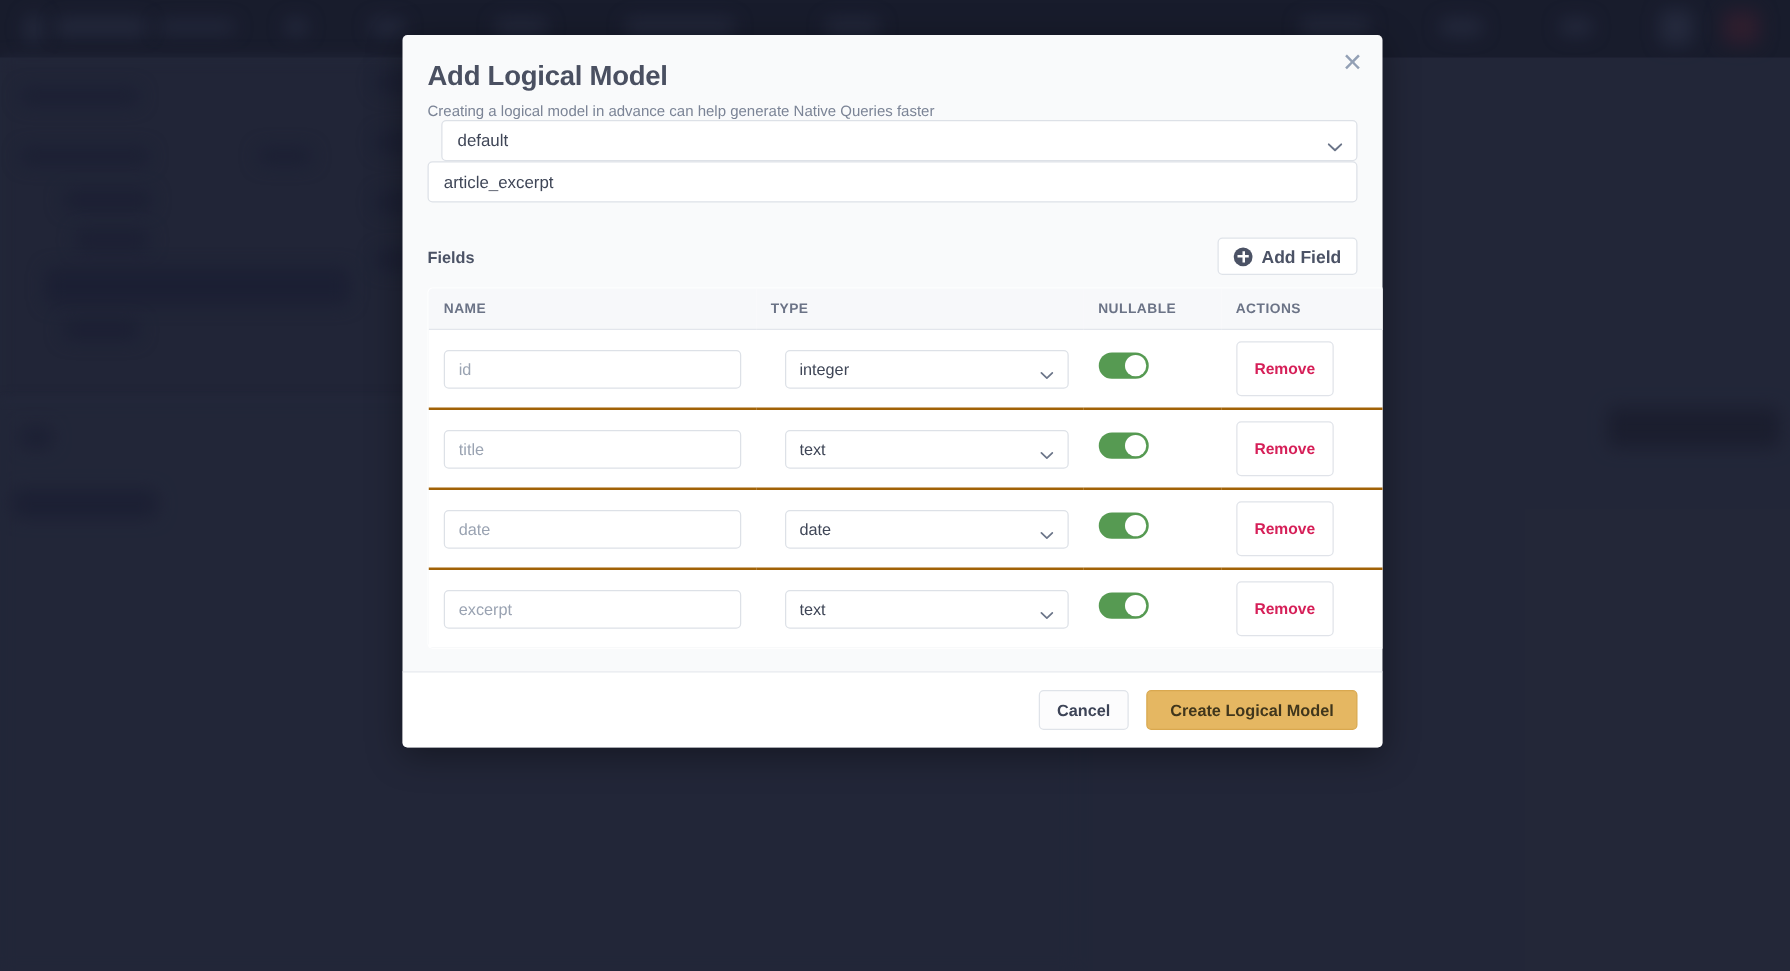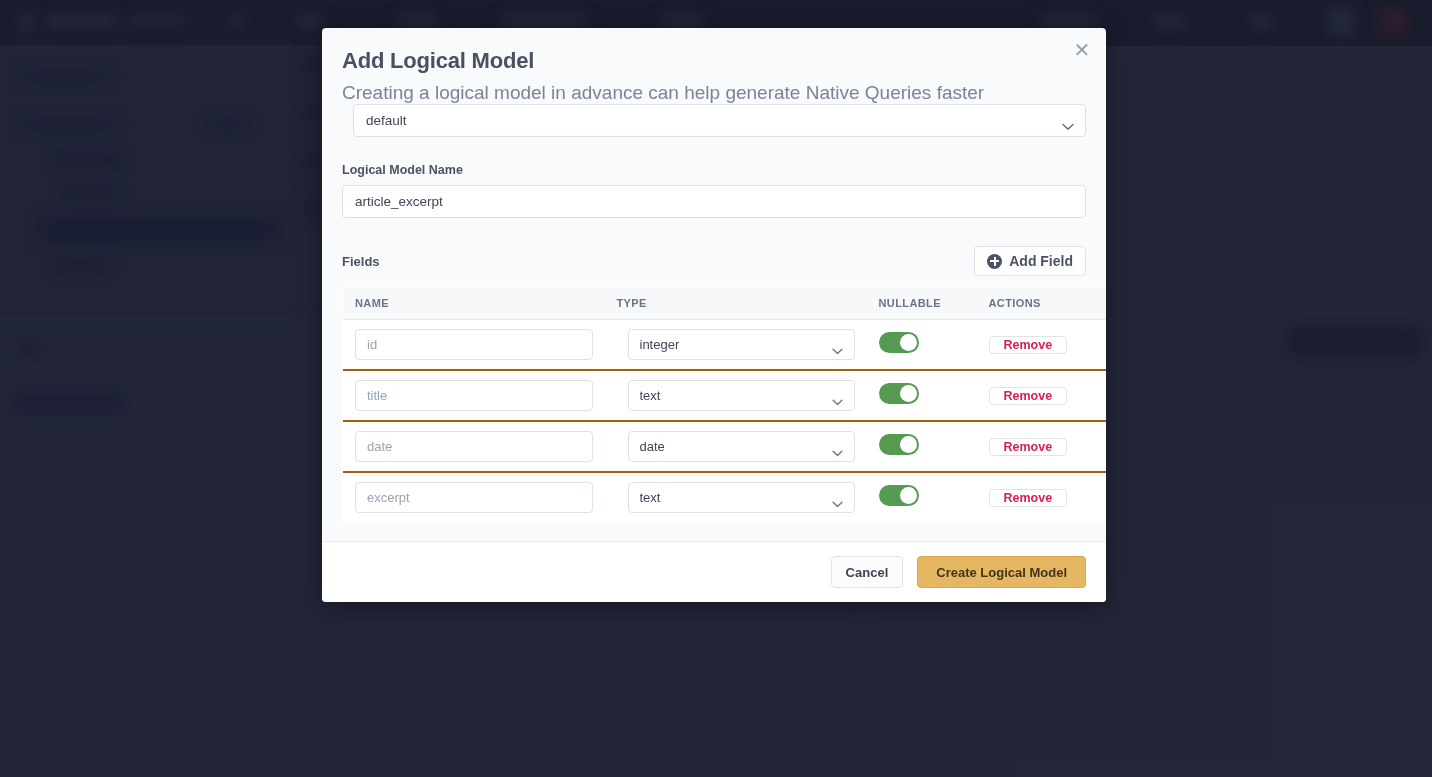--- a/index.html
+++ b/index.html
@@ -78,21 +78,21 @@
 
   .modal-title {
     margin: 0;
     font-size: 22px;
     font-weight: bold;
     color: #4a5061;
     letter-spacing: -0.2px;
   }
   .modal-subtitle {
     margin: 8px 0 0 0;
-    font-size: 19px;
+    font-size: 12px;
     color: #7b8496;
   }
 
   .form-label {
     display: block;
     font-size: 12.5px;
     font-weight: bold;
     color: #4b5265;
     margin: 26px 0 8px 0;
   }
@@ -244,21 +244,21 @@
   }
   .toggle .knob {
     position: absolute;
     top: 2px; left: 21px;
     width: 17px; height: 17px;
     border-radius: 50%;
     background: #ffffff;
   }
 
   .remove-btn {
-    height: 18px;
+    height: 44px;
     padding: 0 14px;
     background: #ffffff;
     border: 1px solid #e0e3e9;
     border-radius: 4px;
     color: #d61f58;
     font-size: 12.5px;
     font-weight: bold;
     cursor: pointer;
     font-family: "Liberation Sans", sans-serif;
   }
@@ -347,21 +347,20 @@
 
     <div class="select-wrap">
       <select class="control" id="source-select"><option value="default">default</option></select>
       <span class="chevron">
         <svg width="12" height="8" viewBox="0 0 12 8" fill="none" aria-hidden="true">
           <path d="M1 1.5L6 6.2L11 1.5" stroke="#6b7589" stroke-width="1.6" stroke-linecap="round" stroke-linejoin="round"></path>
         </svg>
       </span>
     </div>
 
-    <label class="form-label">Logical Model Name</label>
     <input class="control" id="model-name-input" type="text" value="article_excerpt" style="">
 
     <div class="fields-bar">
       <span class="fields-label">Fields</span>
       <button class="add-field-btn">
         <span class="plus-icon"></span>
         <span>Add Field</span>
       </button>
     </div>
 

